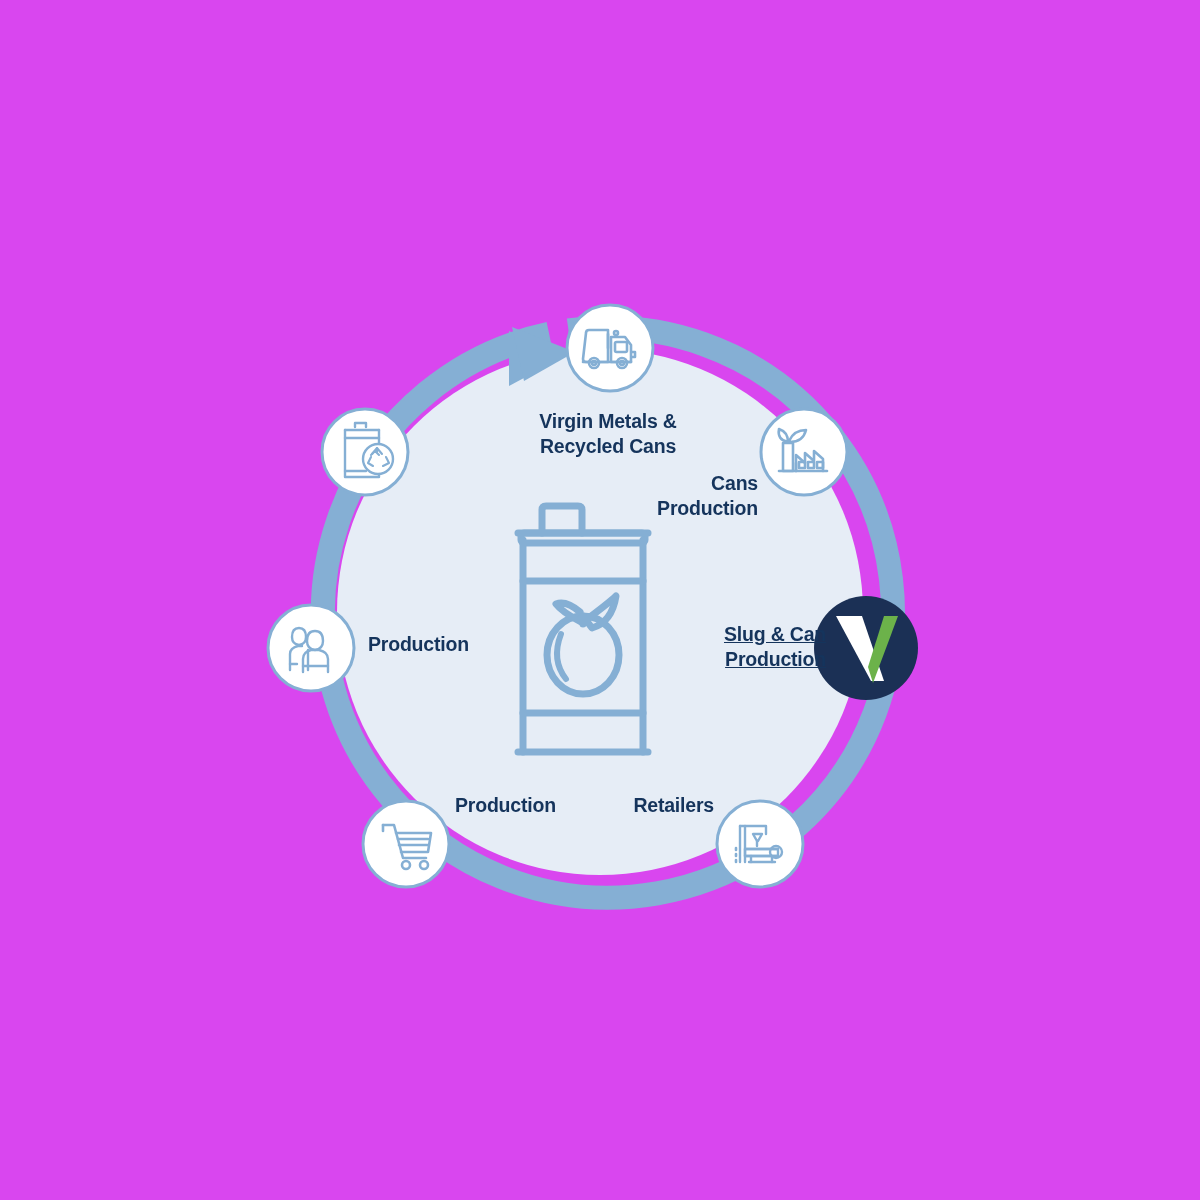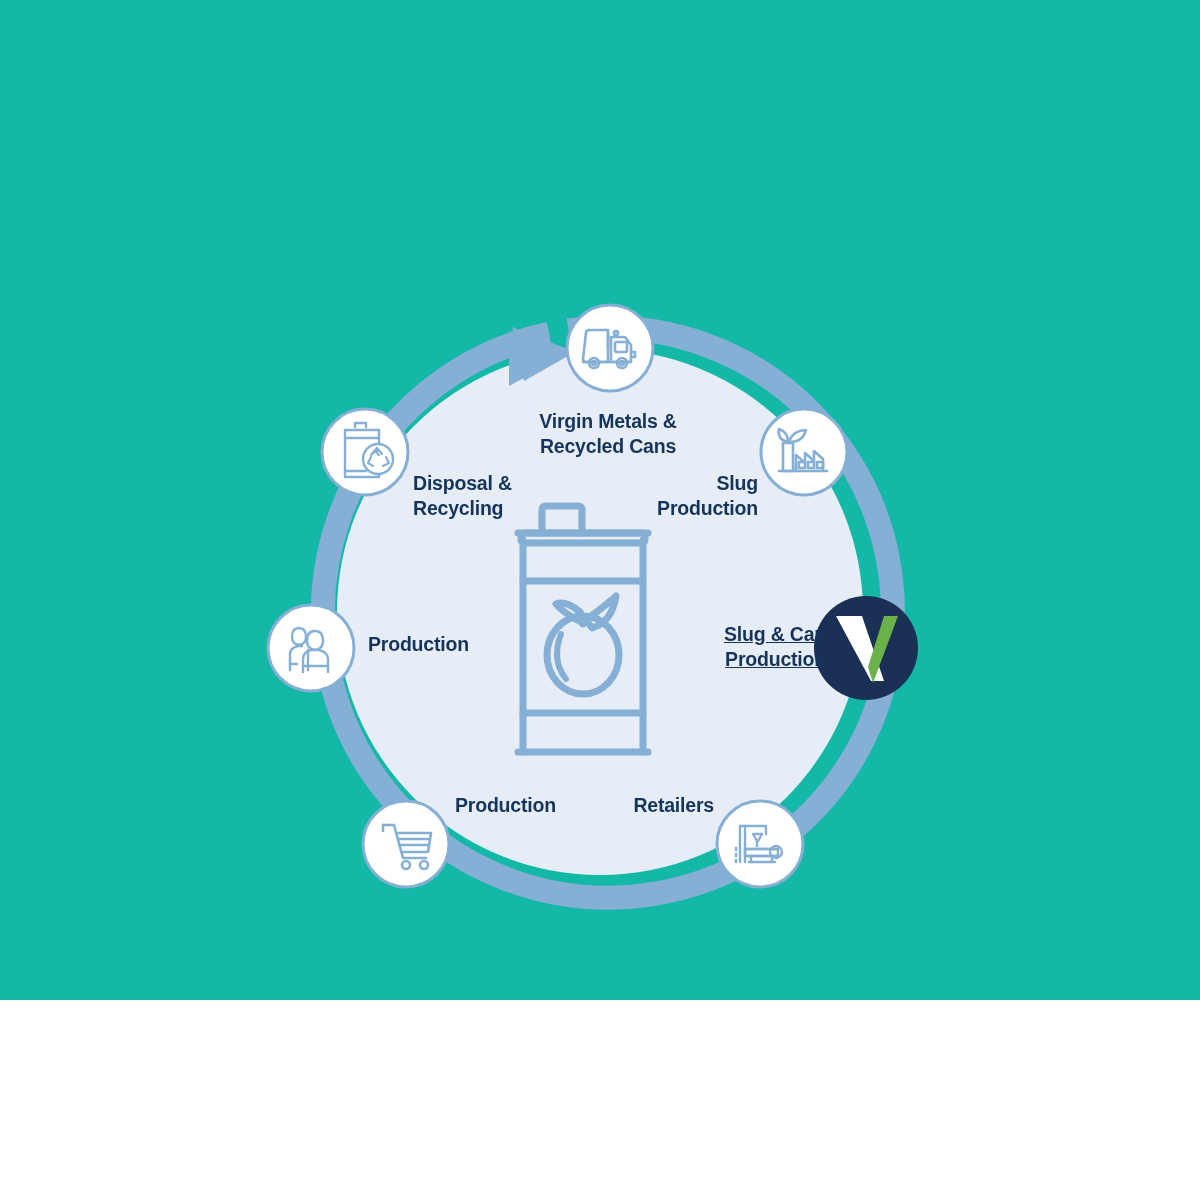--- a/index.html
+++ b/index.html
@@ -9,22 +9,22 @@
   }
   body {
     width: 1200px;
     height: 1200px;
     font-family: "Liberation Sans", sans-serif;
     overflow: hidden;
   }
   #stage {
     position: relative;
     width: 1200px;
-    height: 1000px;
-    background: #14b8a6;
+    height: 1200px;
+    background: #d946ef;
   }
   #diagram-svg {
     position: absolute;
     left: 0;
     top: 0;
     width: 1200px;
     height: 1200px;
   }
   .node-label {
     position: absolute;
@@ -203,28 +203,26 @@
           <path d="M 377 448 L 377 452"></path>
         </g>
         <path d="M 371 455 L 375 451 L 379 455" stroke-width="2.1"></path>
       </g>
     </g>
   </svg>
 
   <div class="node-label lbl-center" style="left:488px; top:409px; width:240px;">Virgin Metals &amp;
 Recycled Cans</div>
 
-  <div class="node-label lbl-right" style="left:578px; top:471px; width:180px;">Slug
+  <div class="node-label lbl-right" style="left:578px; top:471px; width:180px;">Cans
 Production</div>
 
   <div class="node-label lbl-right" style="left:640px; top:622px; width:186px;text-decoration:underline;">Slug &amp; Can
 Production</div>
 
   <div class="node-label lbl-right" style="left:528px; top:793px; width:186px;">Retailers</div>
 
   <div class="node-label lbl-left" style="left:455px; top:793px; width:186px;">Production</div>
 
   <div class="node-label lbl-left" style="left:368px; top:632px; width:186px;">Production</div>
 
-  <div class="node-label lbl-left" style="left:413px; top:471px; width:200px;">Disposal &amp;
-Recycling</div>
 
 </div>
 
 </body></html>

